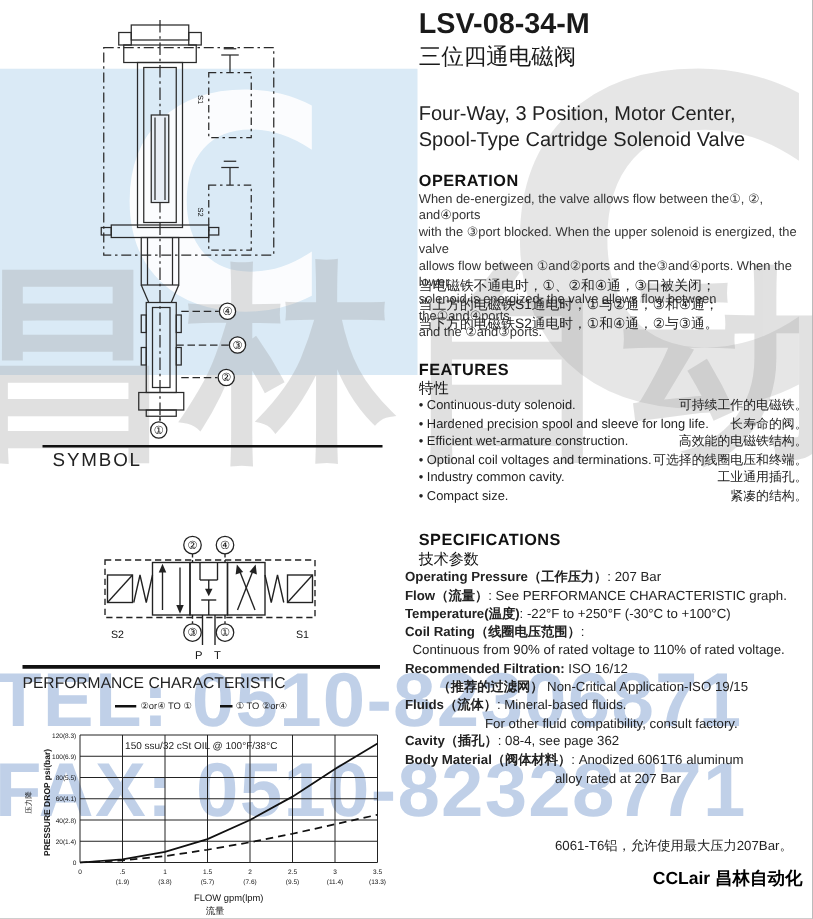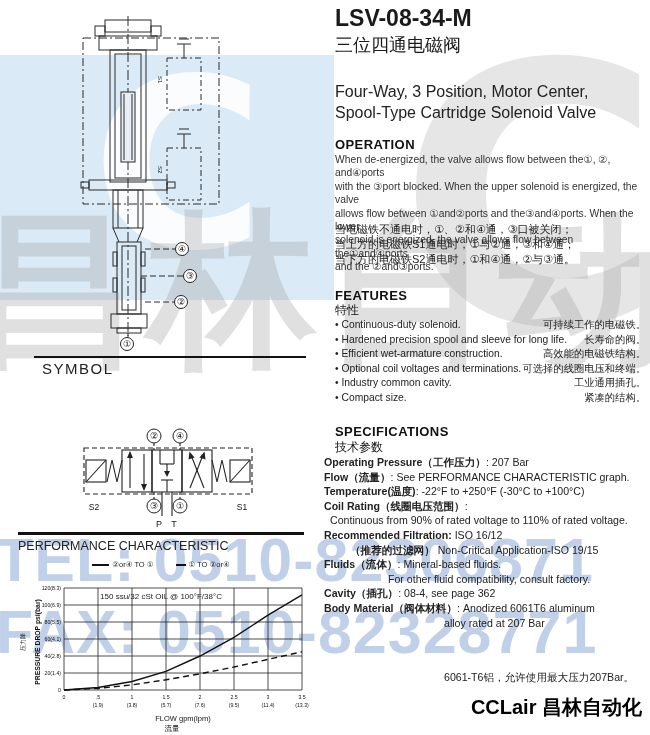--- a/index.html
+++ b/index.html
@@ -29,21 +29,21 @@
   #op-en{left:335px;top:153px;width:312px;font-size:10.3px;line-height:13.4px;color:#333;}
   #op-cn{left:335px;top:222px;width:312px;font-size:11px;line-height:14.8px;color:#222;}
   #feat-h{left:335px;top:288px;}
   #feat-h-cn{left:335px;top:302px;}
   #feat-list{left:335px;top:318px;width:311px;font-size:10.3px;line-height:14.5px;color:#222;}
   #feat-list .row{display:flex;justify-content:space-between;}
   #spec-h{left:335px;top:424px;}
   #spec-h-cn{left:335px;top:439px;}
   #spec-list{left:324px;top:455px;width:313px;font-size:10.6px;line-height:14.6px;color:#222;}
   #spec-list b{font-weight:bold;}
-  #footer{left:auto;right:8px;top:694px;font-size:20px;font-weight:bold;color:#000;}
+  #footer{left:auto;right:8px;top:694px;font-size:14px;font-weight:bold;color:#000;}
   
   #sep1{left:34px;top:356px;width:272px;height:2px;background:#111;}
   #symbol-h{left:42px;top:360px;font-size:15px;letter-spacing:1.5px;color:#222;text-align:right;}
   #perf-rule{left:18px;top:532px;width:286px;height:3px;background:#111;}
   #perf-title{left:18px;top:539px;width:286px;text-align:left;font-size:12.5px;color:#222;}
   #perf-legend{left:18px;top:560px;width:286px;display:flex;justify-content:center;gap:22px;
                font-size:7.5px;color:#222;align-items:center;}
   .sw1{display:inline-block;width:17px;border-top:2px solid #111;margin-right:3px;vertical-align:middle;}
   .sw2{display:inline-block;width:10px;border-top:2px solid #111;margin-right:3px;vertical-align:middle;}
   #perf-sub{left:18px;top:592px;width:286px;text-align:center;font-size:8px;color:#222;}

